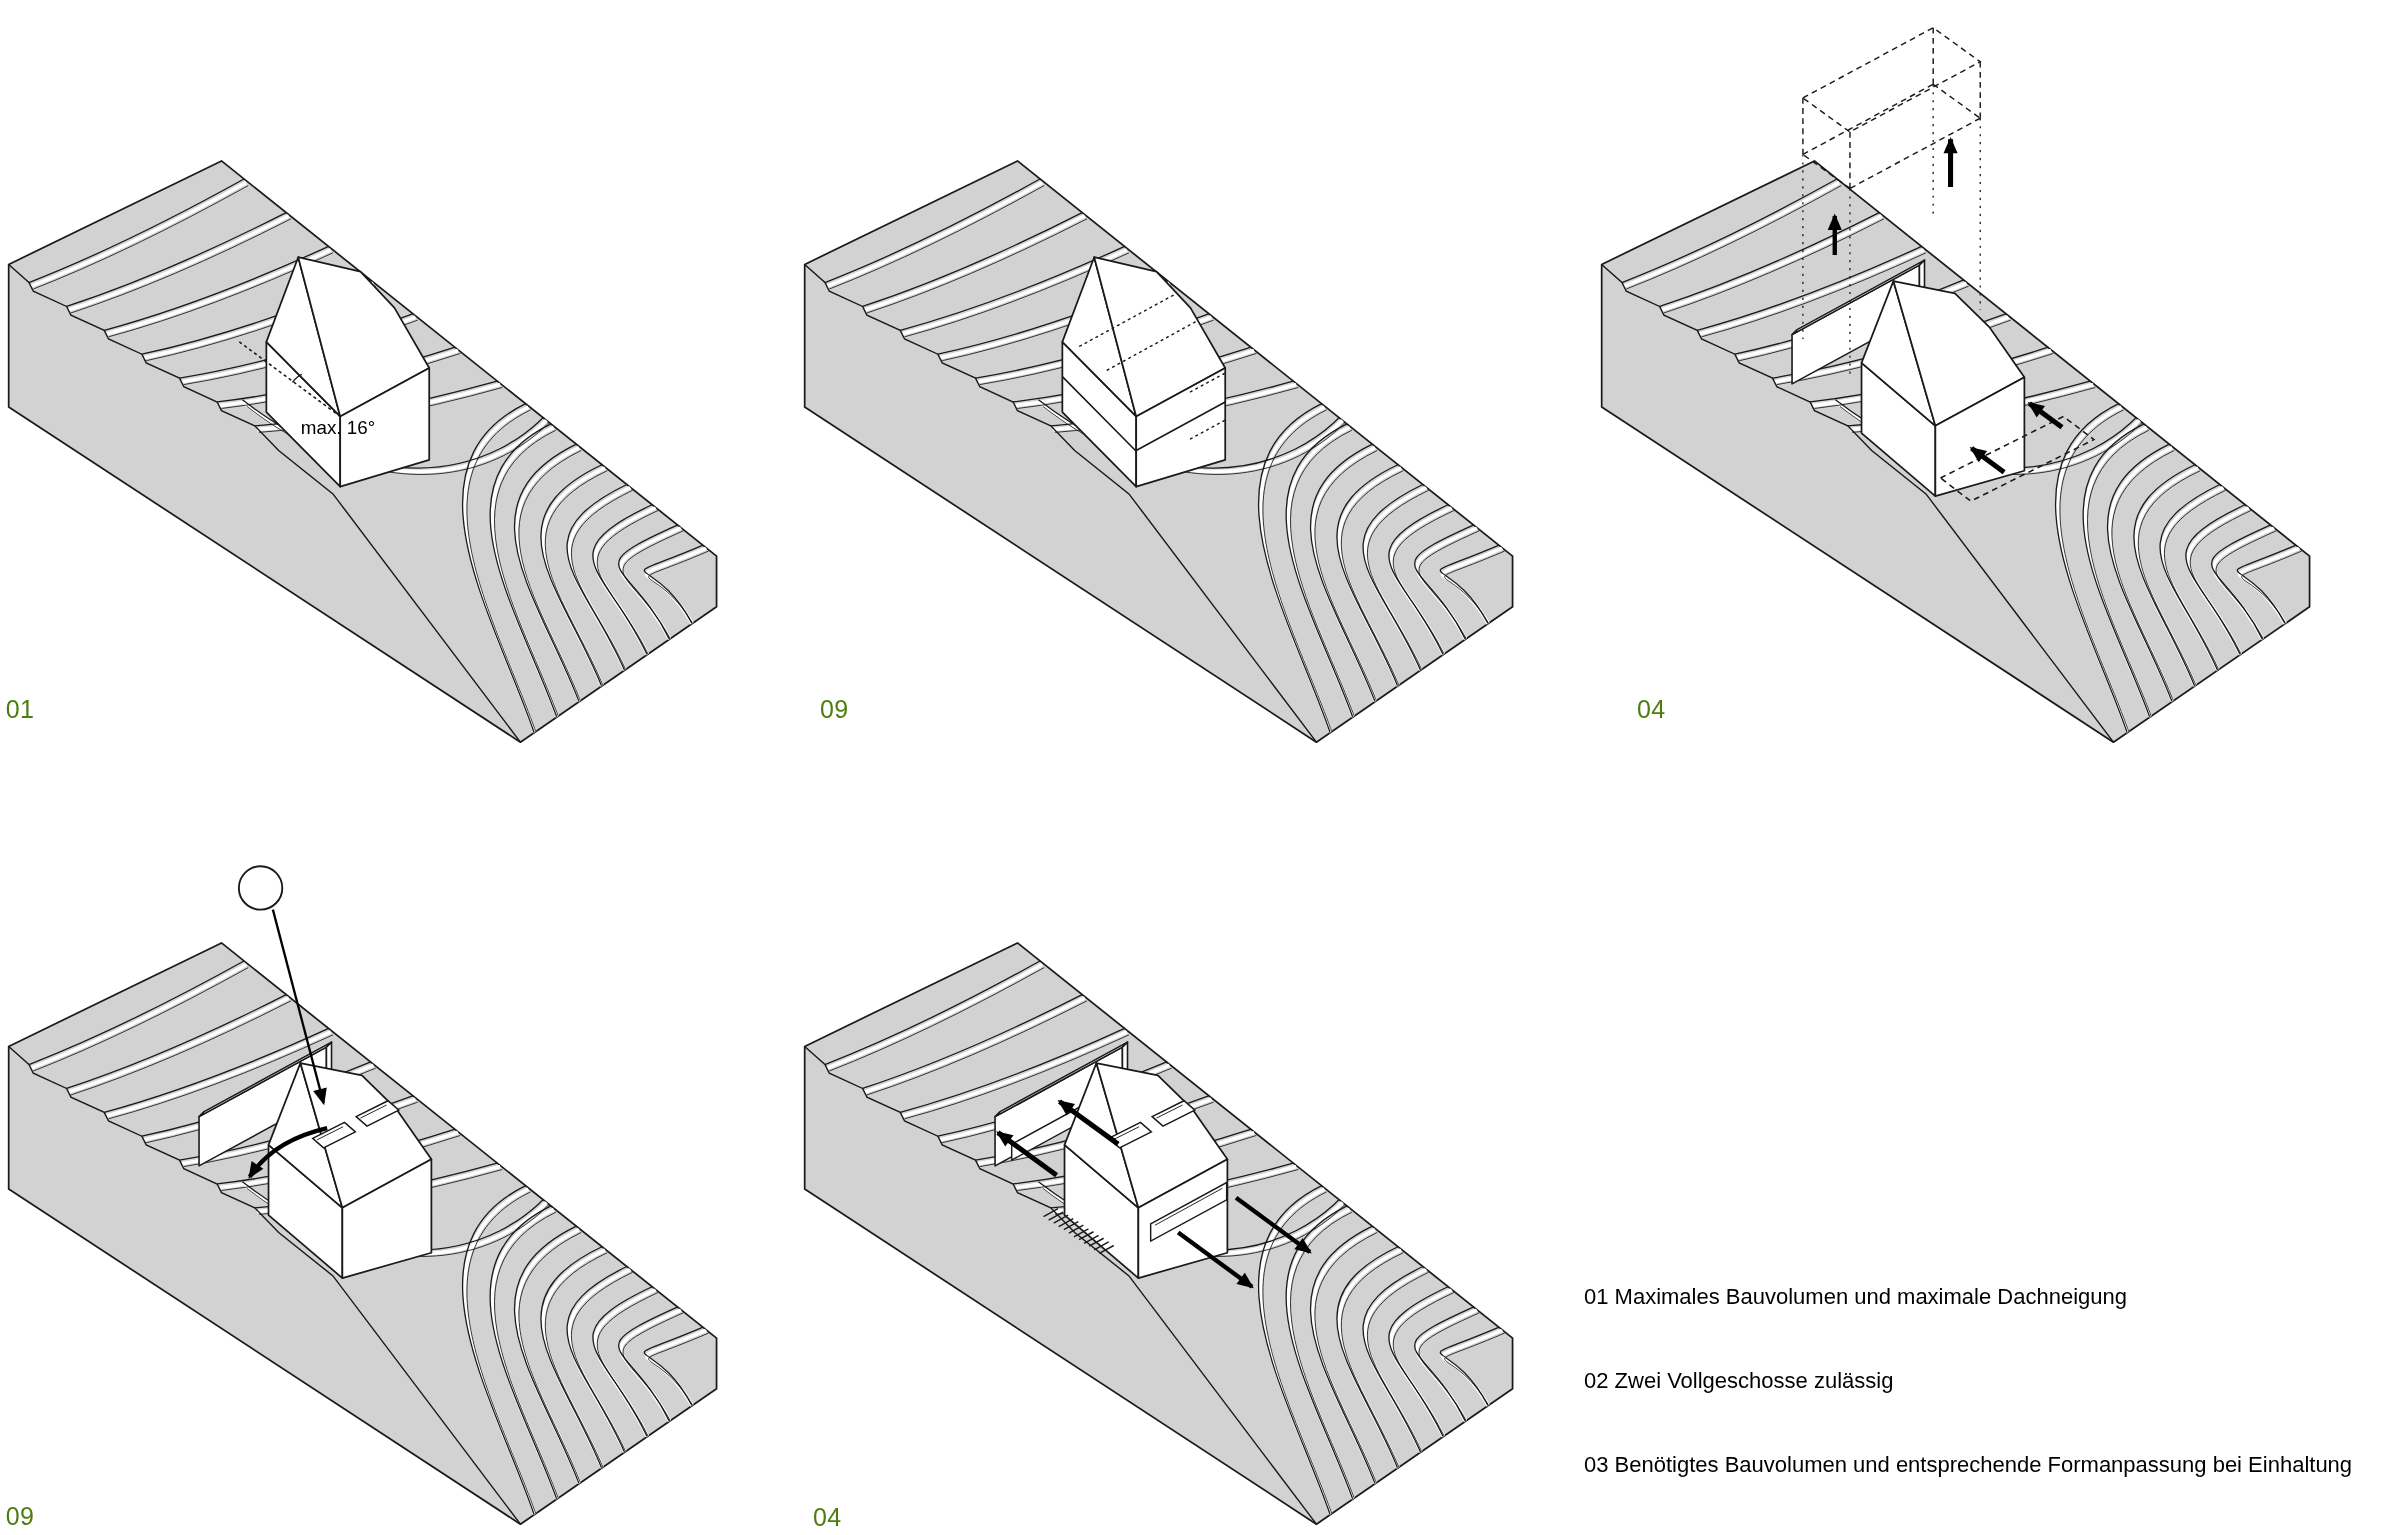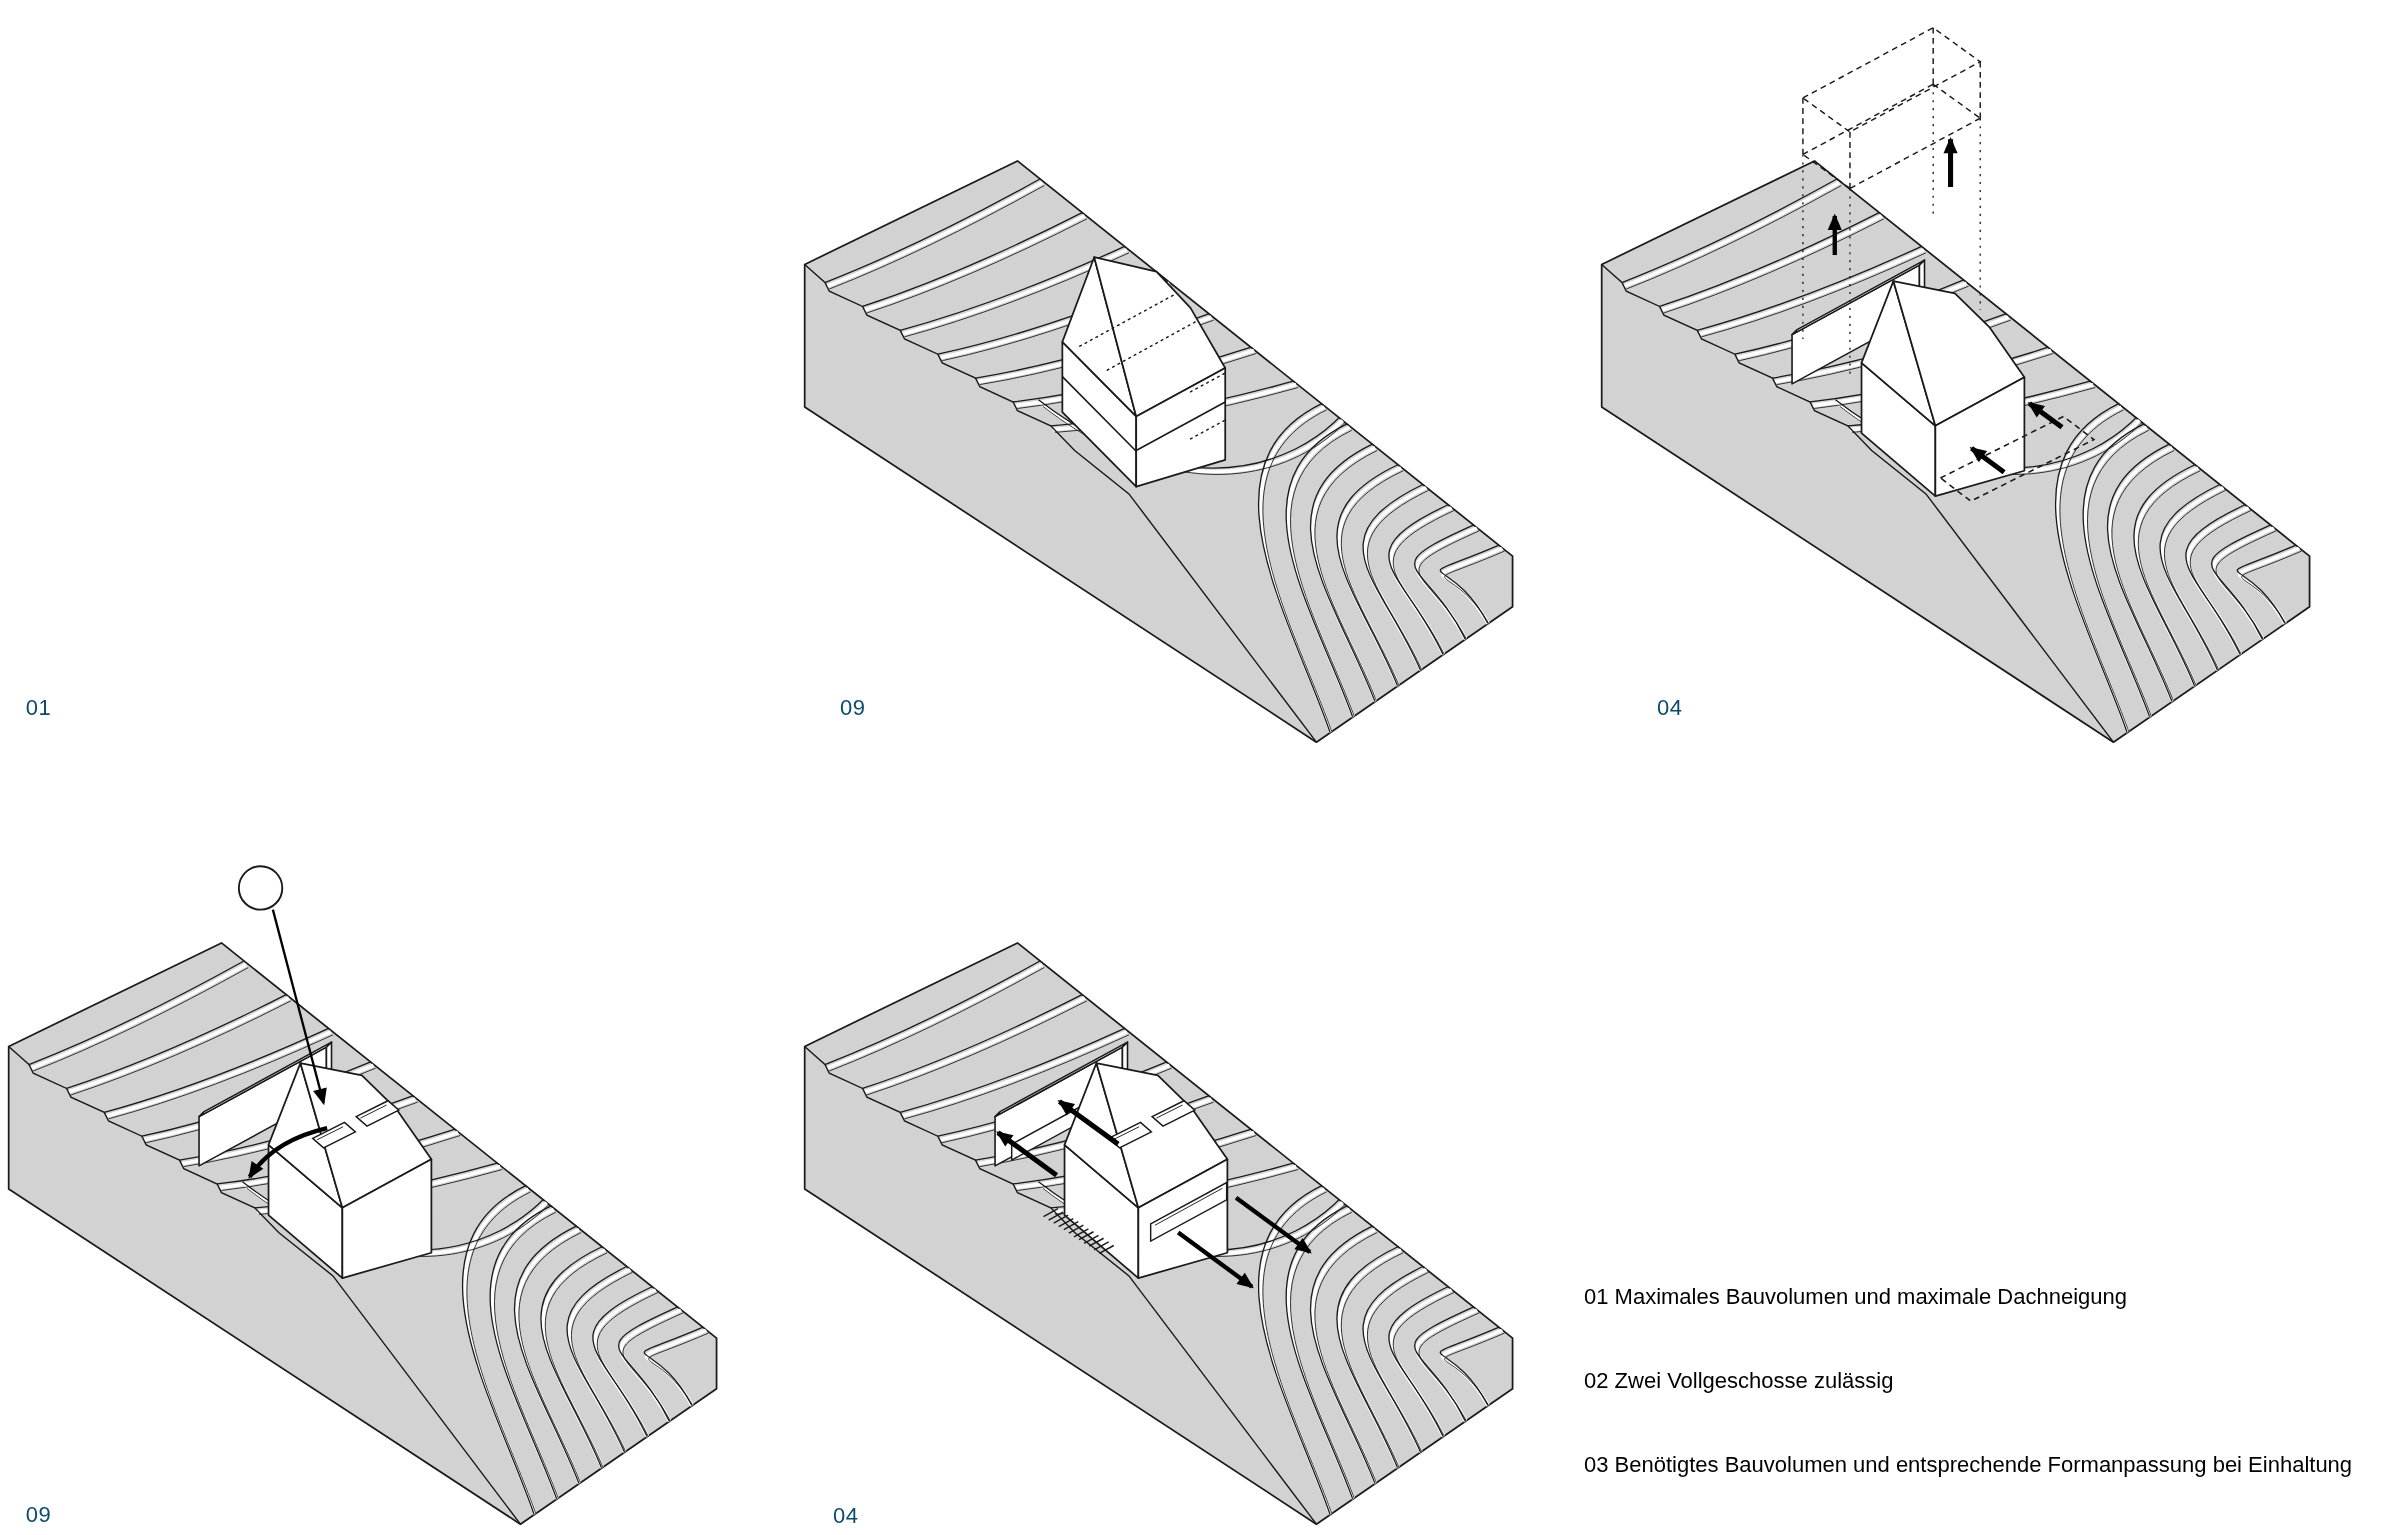--- a/index.html
+++ b/index.html
@@ -3,23 +3,22 @@
 <meta charset="utf-8">
 <style>
   html,body{margin:0;padding:0;background:#ffffff;}
   #stage{
     position:relative;width:2389px;height:1536px;background:#ffffff;overflow:hidden;
     font-family:"Liberation Sans", sans-serif;
   }
   .panel{position:absolute;width:796px;height:775px;}
   .panel svg{display:block;}
   .panel-label{
-    position:absolute;font-size:22px;color:#0c4a6e;letter-spacing:0.4px;
+    position:absolute;font-size:25px;color:#4d7c0f;letter-spacing:0.4px;
     font-family:"Liberation Sans", sans-serif;
-    margin-left:20px;
   }
   #legend{
     position:absolute;left:1584px;top:1227px;width:833px;
     font-size:22px;line-height:28px;color:#000;white-space:pre;
     font-family:"Liberation Sans", sans-serif;
   }
   svg text{font-family:"Liberation Sans", sans-serif;}
 </style>
 </head>
 <body>
@@ -92,20 +91,29 @@
       </g>
 
       <g id="skylights" stroke="#1a1a1a" stroke-width="2" fill="#ffffff">
         <path d="M432,492 l44,-22 l15,13 l-44,22 Z"></path>
         <path d="M492,462 l44,-22 l15,13 l-44,22 Z"></path>
         <path d="M438,494 l36,-18 M498,464 l36,-18" fill="none" stroke-width="1.3"></path>
       </g>
     </defs>
   </svg>
 
+  <div class="panel" style="left:0;top:0">
+    <svg width="760" height="754" viewBox="0 0 1050 1041">
+      <use href="#terrain-shape"></use>
+      <use href="#bldg-max"></use>
+      <path d="M470,575 L328,470" fill="none" stroke="#1a1a1a" stroke-width="2.2" stroke-dasharray="2.5 6" stroke-linecap="round"></path>
+      <path d="M404,528 Q410,520 417,517" fill="none" stroke="#1a1a1a" stroke-width="1.8"></path>
+      <text x="467" y="599" font-size="26" text-anchor="middle" fill="#000">max. 16°</text>
+    </svg>
+  </div>
 
   <div class="panel" style="left:796px;top:0">
     <svg width="760" height="754" viewBox="0 0 1050 1041">
       <use href="#terrain-shape"></use>
       <use href="#bldg-max"></use>
       <path d="M368,520 L470,623 M470,622 L593,555" fill="none" stroke="#1a1a1a" stroke-width="2.2"></path>
       <path d="M392,478 L524,406 M430,511 L556,442 M545,541 L593,515 M545,606 L593,580" fill="none" stroke="#1a1a1a" stroke-width="2" stroke-dasharray="2.5 6" stroke-linecap="round"></path>
     </svg>
   </div>
 

